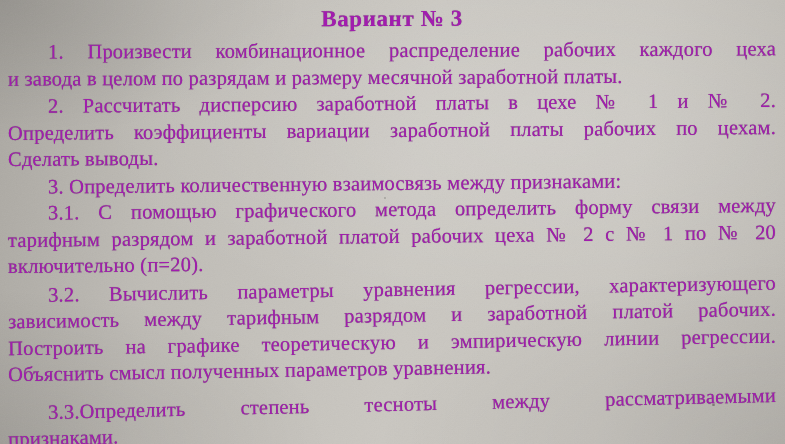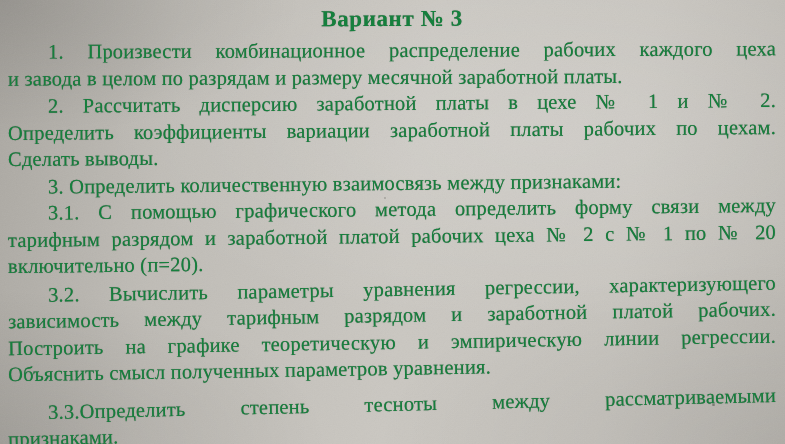--- a/index.html
+++ b/index.html
@@ -23,21 +23,21 @@
   }
   .noise-overlay {
     position: absolute; inset: 0;
     width: 100%; height: 100%;
     opacity: 0.55;
     pointer-events: none;
   }
   .doc {
     position: absolute;
     left: 8px; right: 9px; top: 4px;
-    color: #15803d;
+    color: #a21caf;
     font-size: 20.5px;
     line-height: 26.5px;
     letter-spacing: 0.2px;
     text-shadow: 0 0 0.7px rgba(37,35,31,0.55);
   }
   .title {
     text-align: center;
     font-weight: bold;
     font-size: 23px;
     line-height: 30px;

